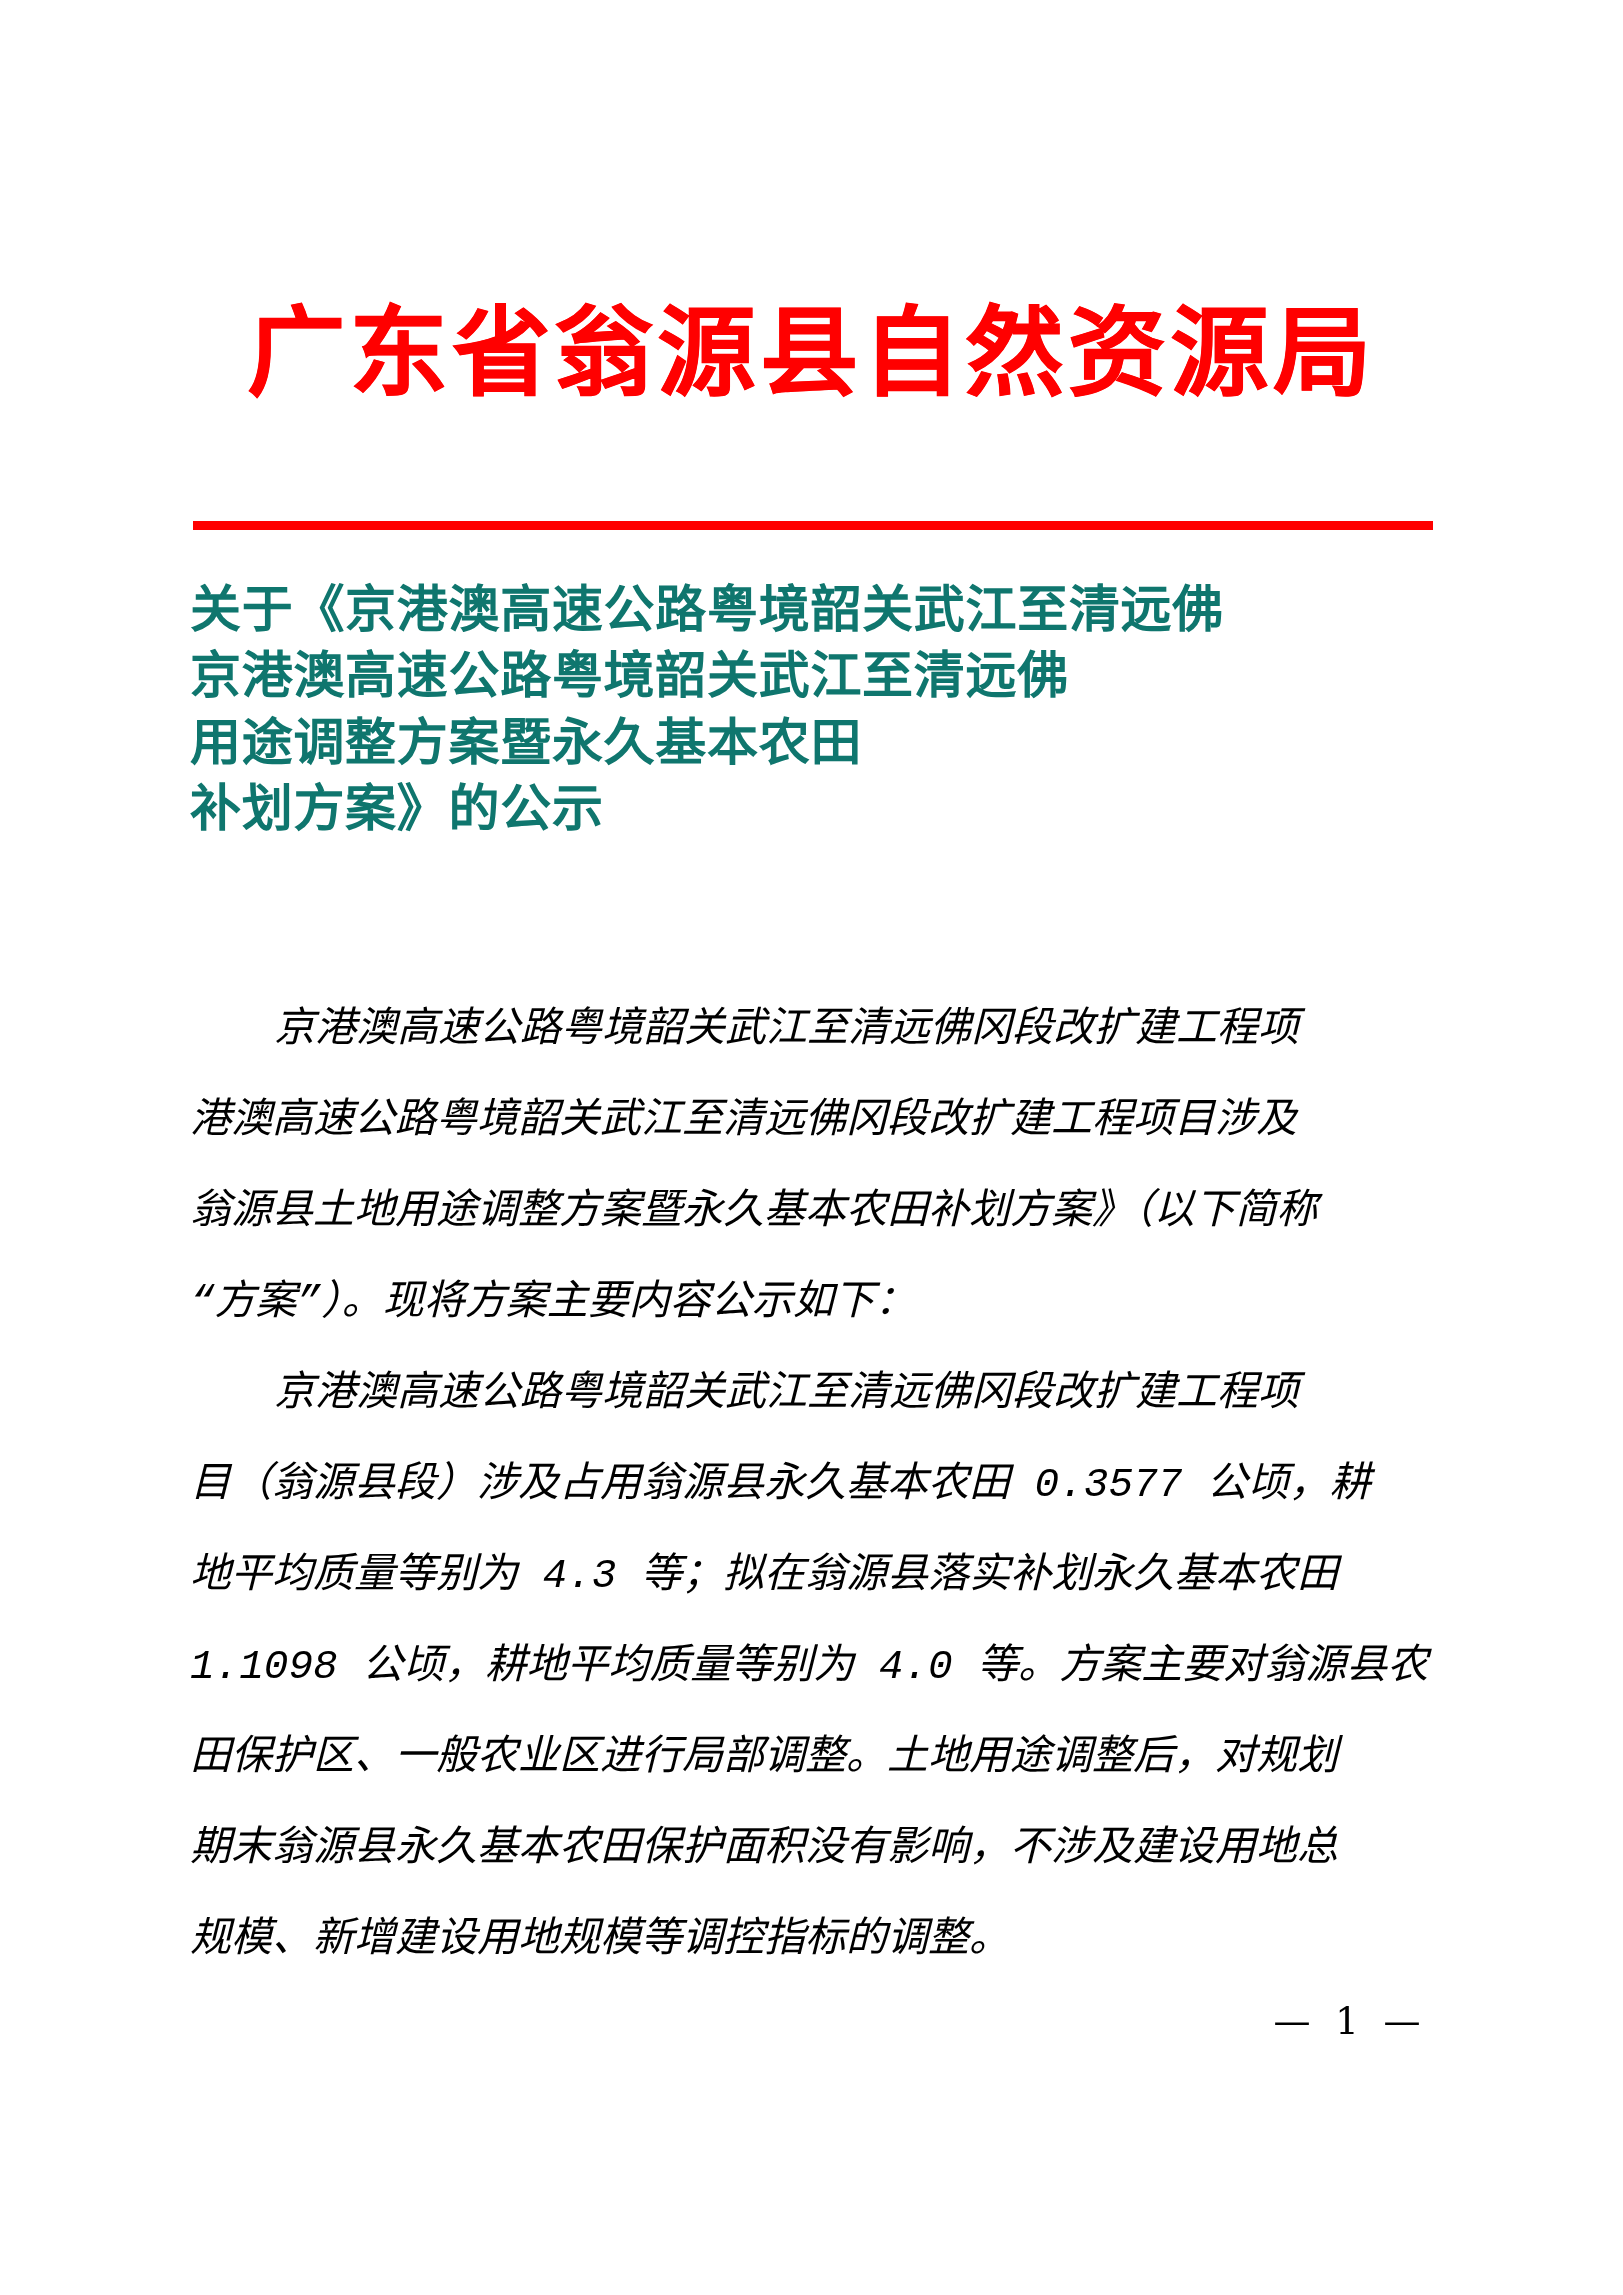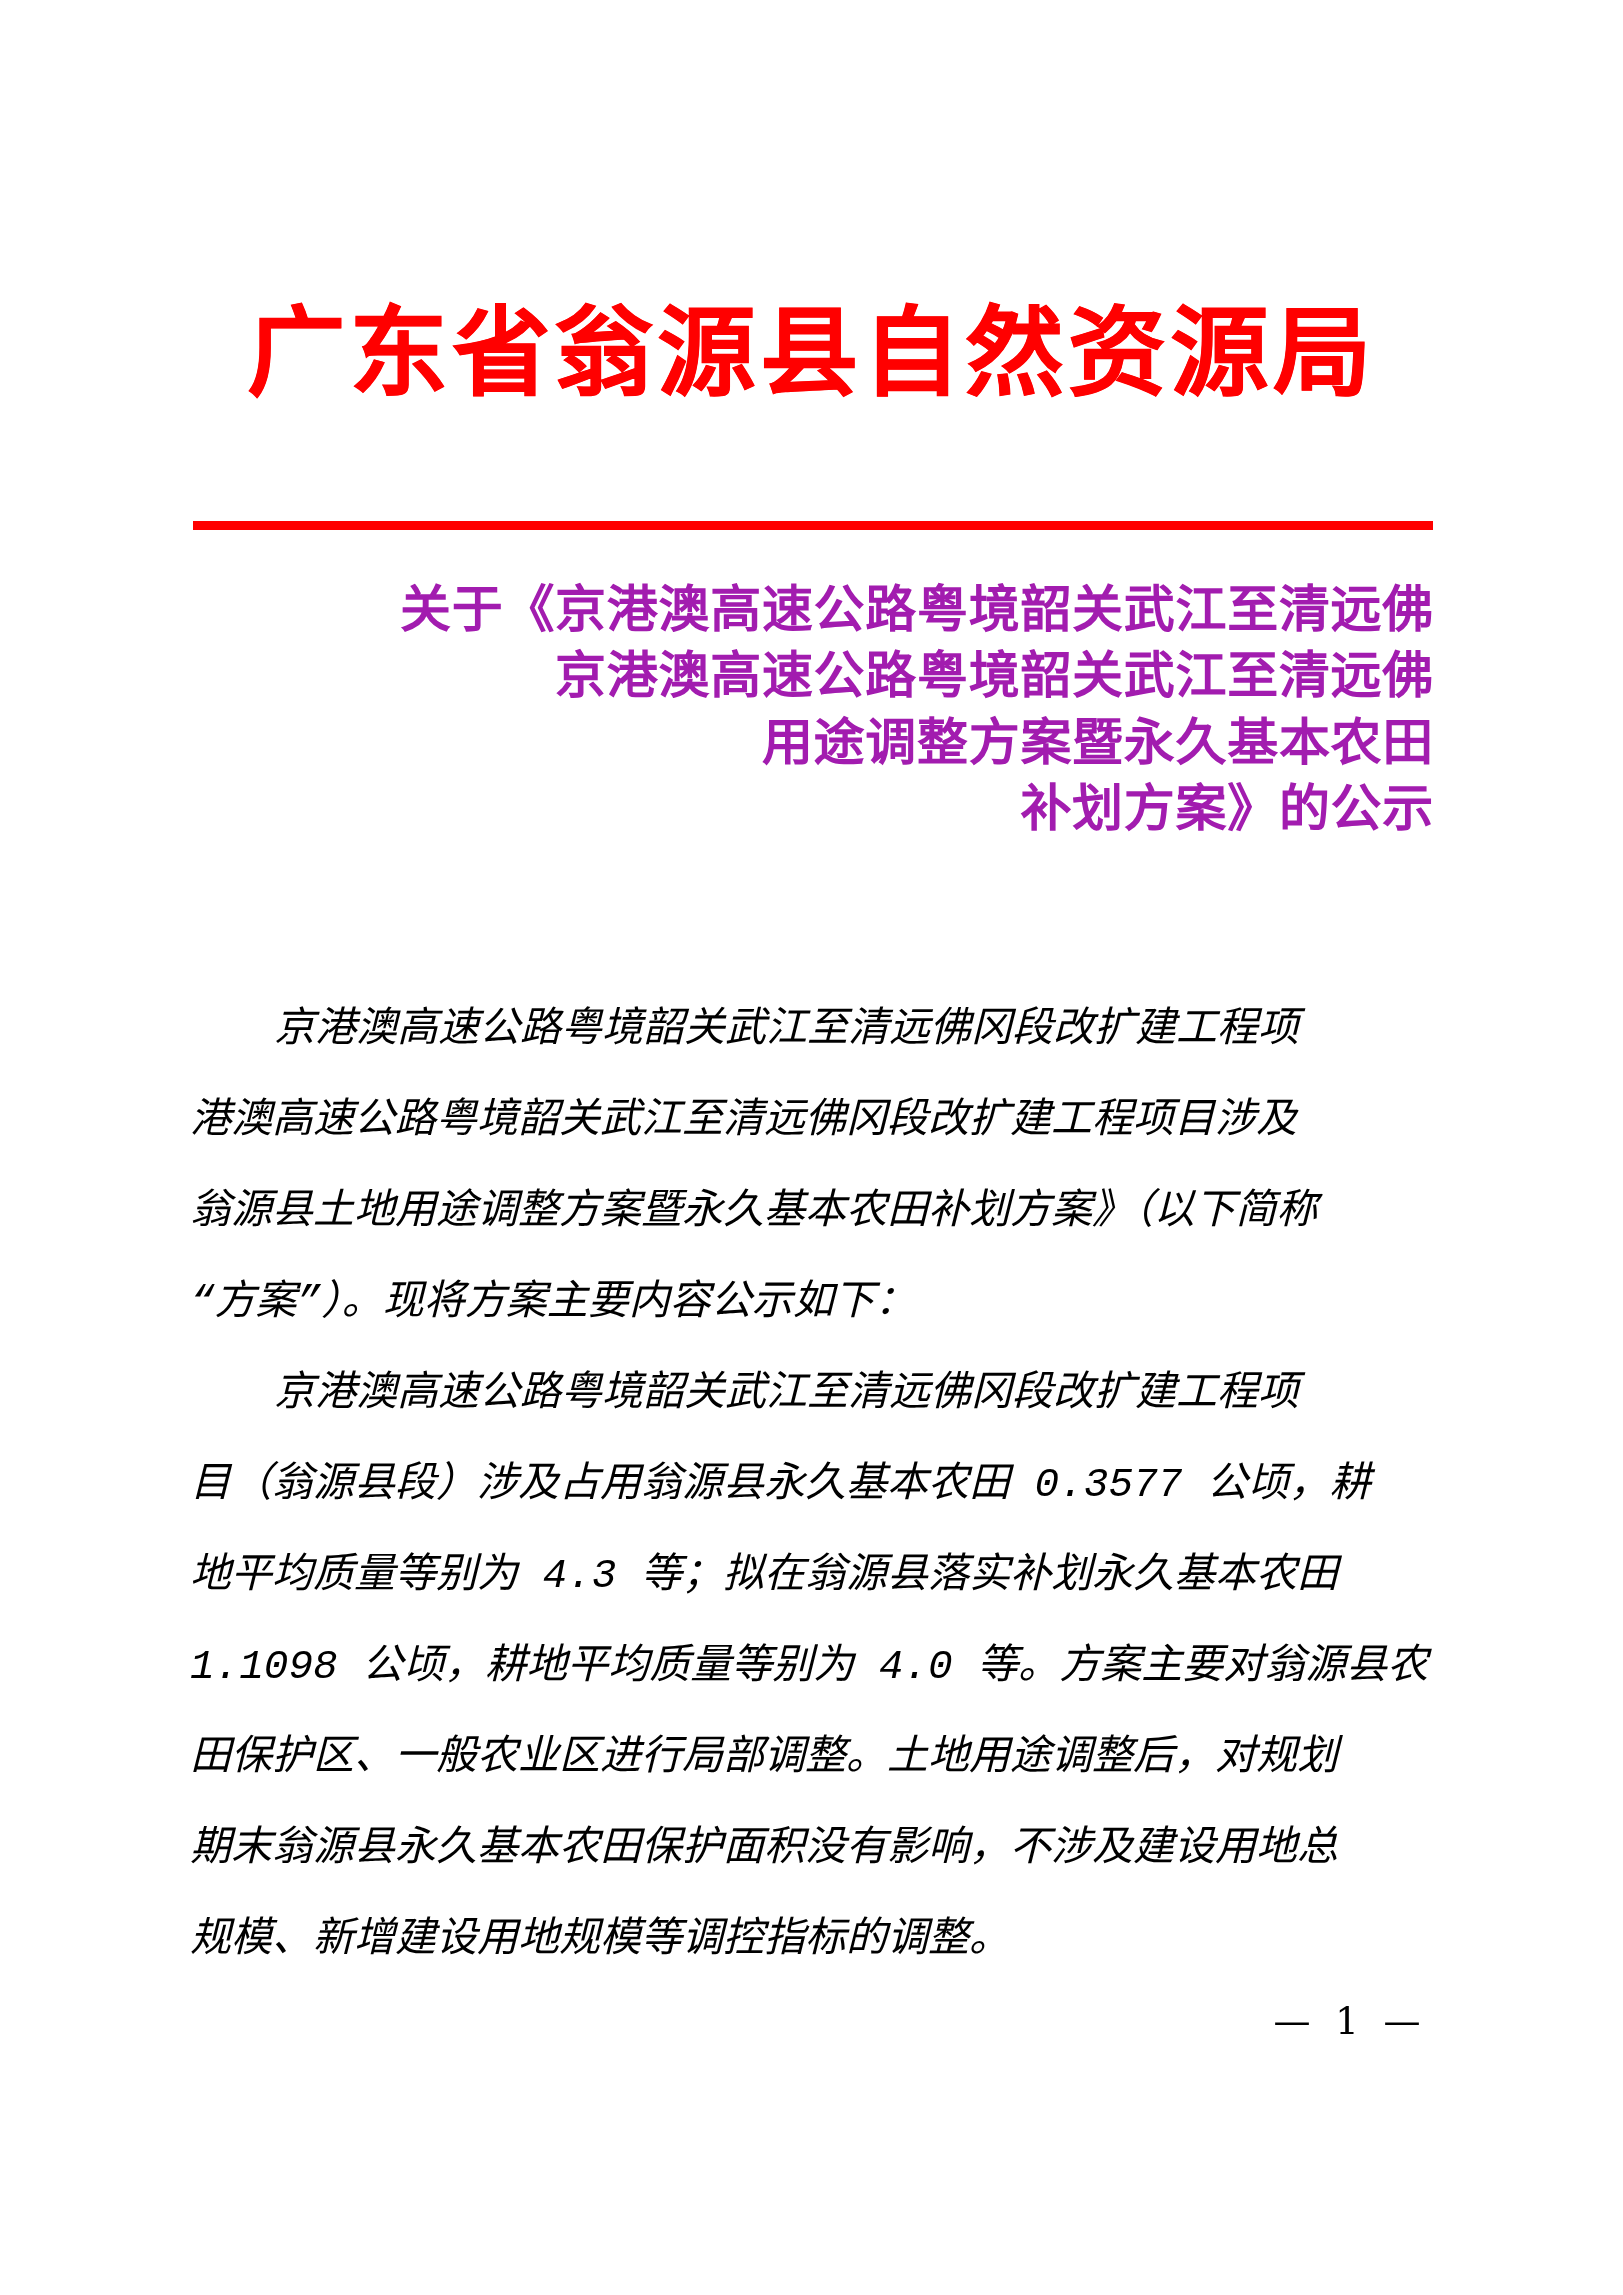--- a/index.html
+++ b/index.html
@@ -46,22 +46,22 @@
     height: 8.5px;
     background: #ff0000;
   }
 
   
   .doc-title {
     position: absolute;
     left: 190px;
     top: 576px;
     width: 1244px;
-    text-align: right;
-    color: #a21caf;
+    text-align: left;
+    color: #0f766e;
     font-family: "DejaVu Serif", "Liberation Serif", serif;
     font-weight: bold;
     font-size: 51px;
     line-height: 1.30;
     letter-spacing: 0.7px;
   }
   .doc-title .tline {
     display: block;
     white-space: nowrap;
   }

